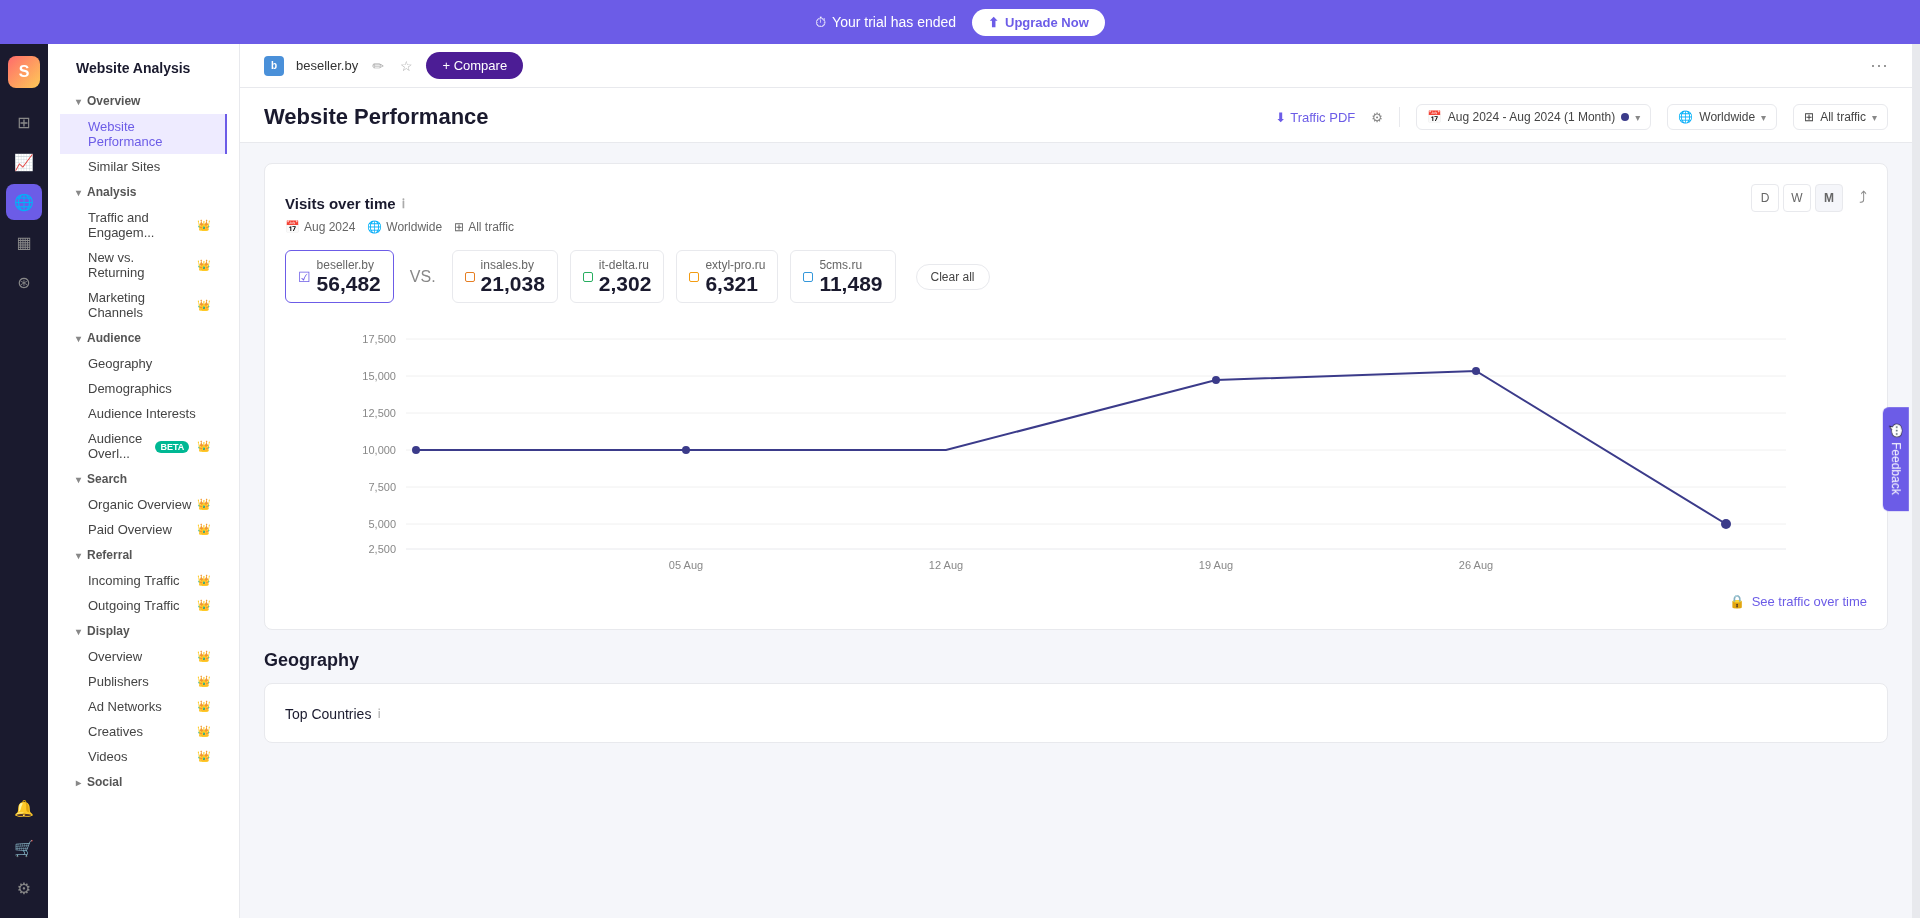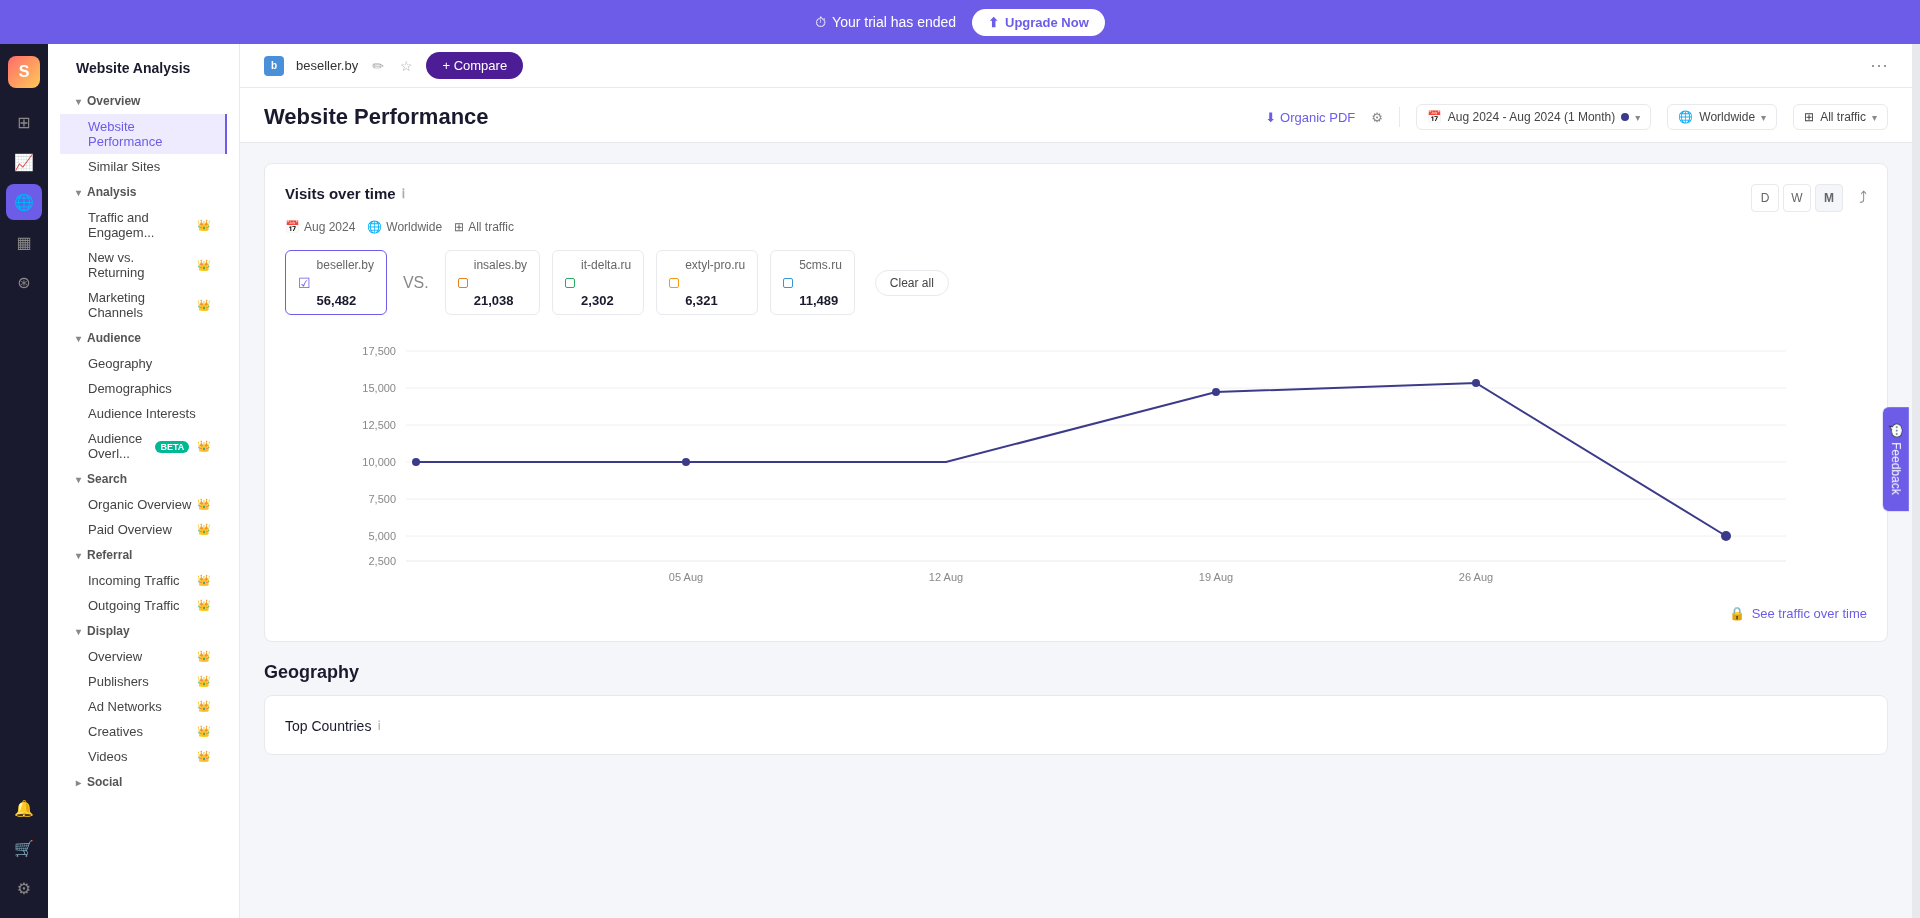--- a/index.html
+++ b/index.html
@@ -189,21 +189,21 @@
     
     .card {
       background: white;
       border-radius: 8px;
       border: 1px solid #e8e9ed;
       margin-bottom: 20px;
       padding: 20px;
     }
 
     .chart-header {
-      display: flex; align-items: flex-start; justify-content: space-between;
+      display: flex; align-items: flex-end; justify-content: space-between;
       margin-bottom: 8px;
     }
     .chart-title { font-size: 15px; font-weight: 600; color: #1a1a2e; display: flex; align-items: center; gap: 6px; }
     .info-icon { color: #aaa; font-size: 13px; cursor: pointer; }
     .chart-meta { display: flex; align-items: center; gap: 12px; font-size: 12px; color: #666; margin-bottom: 16px; }
     .chart-meta span { display: flex; align-items: center; gap: 4px; }
 
     .time-btns { display: flex; align-items: center; gap: 4px; }
     .time-btn {
       width: 28px; height: 28px;
@@ -226,21 +226,21 @@
     .compare-item {
       display: flex; align-items: center; gap: 6px;
       border: 1px solid #e8e9ed;
       border-radius: 6px;
       padding: 6px 12px;
       background: white;
     }
     .compare-item.main-item { background: white; border-color: #6c5ce7; }
     .compare-item .check { color: #6c5ce7; font-size: 14px; }
     .compare-item .site-label { font-size: 12px; color: #666; }
-    .compare-item .site-val { font-size: 13px; font-weight: 700; color: #1a1a2e; display: block; margin-top: 21px; }
+    .compare-item .site-val { font-size: 21px; font-weight: 700; color: #1a1a2e; display: block; }
     .vs-label { font-size: 16px; color: #888; padding: 0 4px; }
     .color-dot { width: 10px; height: 10px; border-radius: 2px; border: 1.5px solid; flex-shrink: 0; }
     .clear-btn {
       border: 1px solid #e8e9ed;
       border-radius: 20px;
       padding: 5px 14px;
       font-size: 12px;
       color: #444;
       cursor: pointer;
       background: white;
@@ -439,21 +439,21 @@
         <span>+ Compare</span>
       </button>
       <div class="sub-header-right">···</div>
     </div>
 
     <div class="page-header">
       <h1 class="page-title">Website Performance</h1>
       <div class="page-header-actions">
         <div class="export-btn">
           <span>⬇</span>
-          <span>Organic PDF</span>
+          <span>Traffic PDF</span>
         </div>
         <span style="color:#888;cursor:pointer;">⚙</span>
         <div class="divider-v"></div>
         <div class="date-picker">
           <span>📅</span>
           <span>Aug 2024 - Aug 2024 (1 Month)</span>
           <span class="dot"></span>
           <span class="picker-arrow">▾</span>
         </div>
         <div class="geo-picker">

